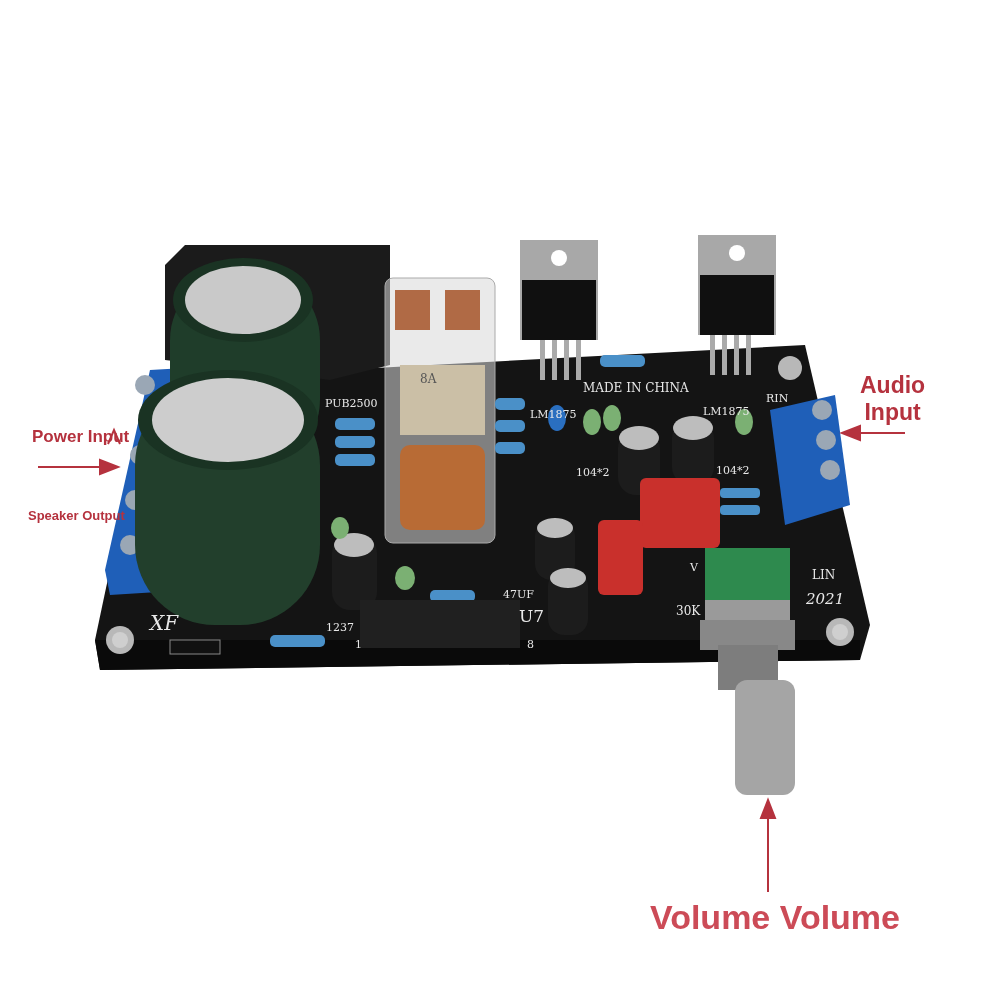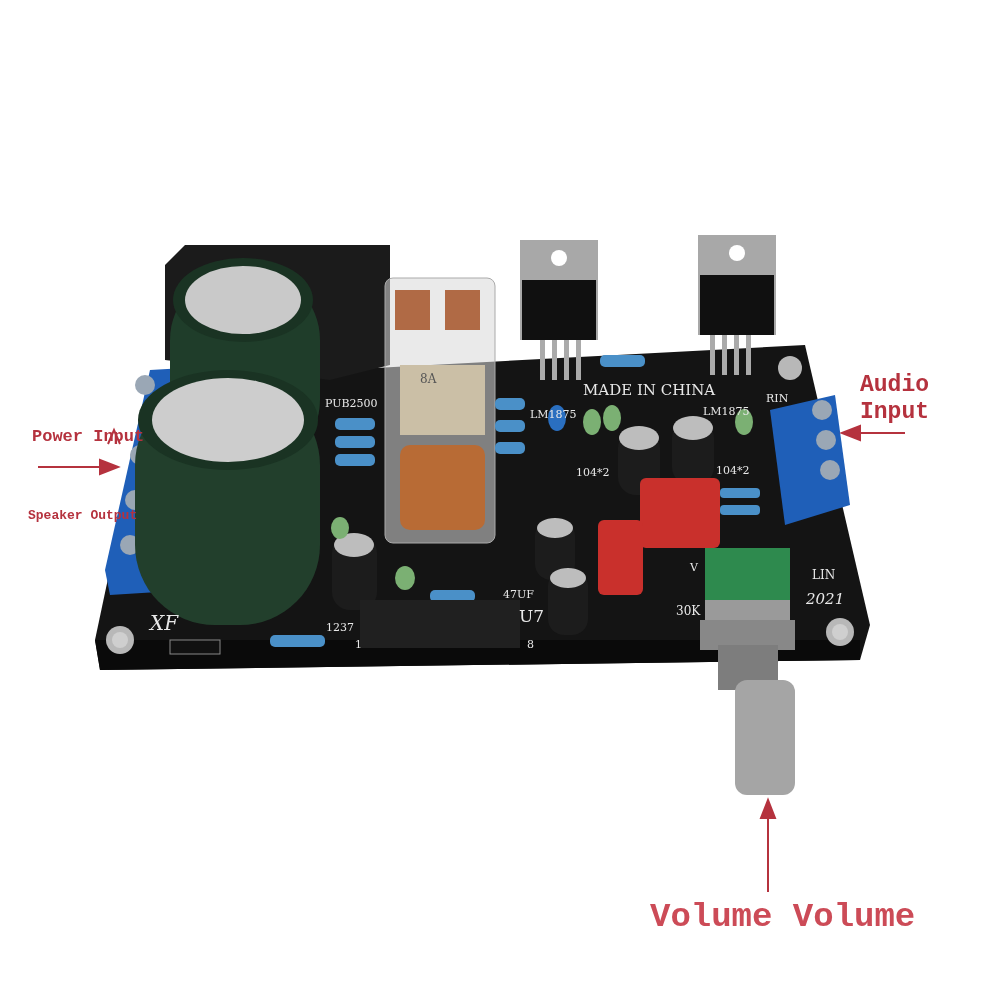--- a/index.html
+++ b/index.html
@@ -1,18 +1,18 @@
 <!DOCTYPE html>
 <html><head>
 <meta charset="utf-8">
 <style>
   html, body { margin:0; padding:0; background:#ffffff; }
   body { width:1001px; height:1001px; position:relative; overflow:hidden; font-family:"DejaVu Sans", sans-serif; }
   .abs { position:absolute; }
-  .label { color:#b5323e; font-weight:bold; font-family:Liberation Mono, monospace; white-space:nowrap; }
+  .label { color:#b5323e; font-weight:bold; font-family:Liberation Sans, sans-serif; white-space:nowrap; }
   .silk { color:#e8e8e8; font-family:"DejaVu Serif", serif; position:absolute; white-space:nowrap; }
   svg { position:absolute; left:0; top:0; }
 </style>
 </head>
 <body>
 
 <svg width="1001" height="1001">
 
   <polygon points="150,380 805,345 870,625 860,660 100,670 95,640" fill="#141414"></polygon>
   <polygon points="95,640 100,670 860,660 860,640" fill="#0a0a0a"></polygon>
@@ -123,21 +123,21 @@
     <line x1="38" y1="467" x2="105" y2="467"></line>
     <polygon points="118,467 100,460 100,474"></polygon>
     <line x1="905" y1="433" x2="852" y2="433"></line>
     <polygon points="842,433 860,426 860,440"></polygon>
     <line x1="768" y1="892" x2="768" y2="812"></line>
     <polygon points="768,800 761,818 775,818"></polygon>
     <polyline points="108,444 114,430 120,444" fill="none"></polyline>
   </g>
 </svg>
 
-<div class="silk" style="left:583px; top:381px; font-size:15px;">MADE IN CHINA</div>
+<div class="silk" style="left:583px; top:381px; font-size:12px;">MADE IN CHINA</div>
 <div class="silk" style="left:530px; top:408px; font-size:11px;">LM1875</div>
 <div class="silk" style="left:703px; top:405px; font-size:11px;">LM1875</div>
 <div class="silk" style="left:576px; top:466px; font-size:11px;">104*2</div>
 <div class="silk" style="left:716px; top:464px; font-size:11px;">104*2</div>
 <div class="silk" style="left:325px; top:397px; font-size:11px;">PUB2500</div>
 <div class="silk" style="left:150px; top:611px; font-size:20px; font-style:italic;">XF</div>
 <div class="silk" style="left:806px; top:590px; font-size:15px;font-style:italic;">2021</div>
 <div class="silk" style="left:812px; top:568px; font-size:12px;">LIN</div>
 <div class="silk" style="left:503px; top:588px; font-size:11px;">47UF</div>
 <div class="silk" style="left:519px; top:606px; font-size:17px;">U7</div>

